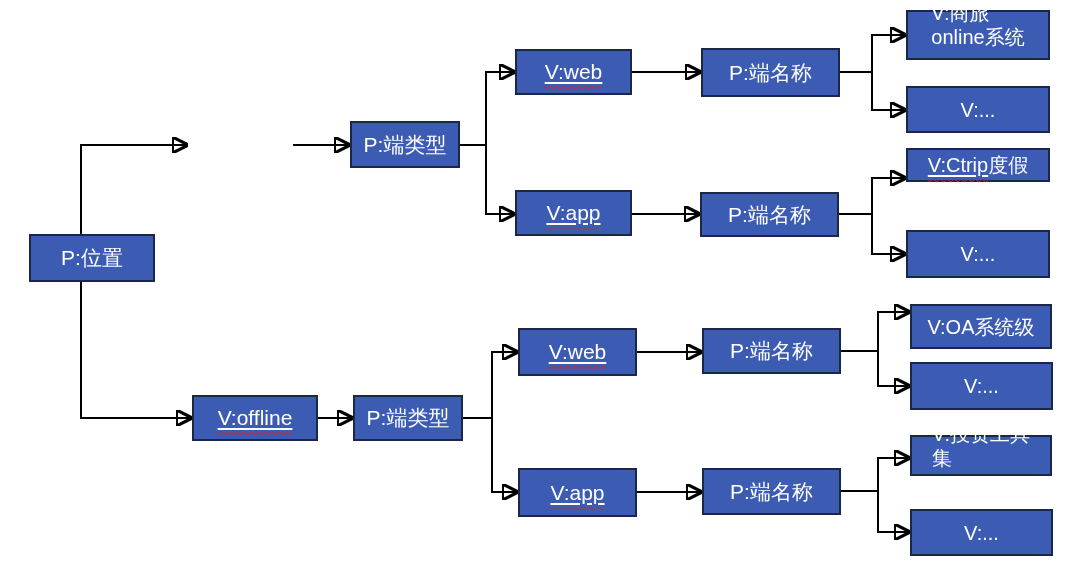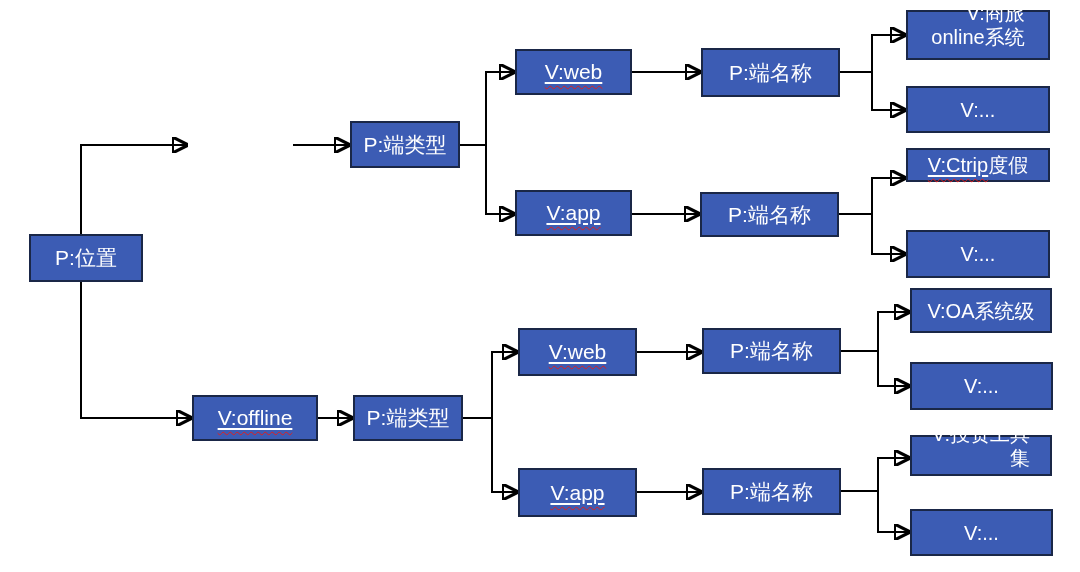--- a/index.html
+++ b/index.html
@@ -23,21 +23,21 @@
   }
   .node {
     position: absolute;
     box-sizing: border-box;
     background: #3c5cb4;
     border: 2px solid #1a2747;
     color: #ffffff;
     display: flex;
     align-items: center;
     justify-content: center;
-    text-align: right;
+    text-align: left;
     font-size: 21px;
     line-height: 24px;
   }
   .node .lbl { display: inline-block; }
   .leaf { font-size: 20px; }
   .line { display: block; }
   .shift-up { position: relative; top: -10px; }
   
   .wavy {
     text-decoration-line: underline;
@@ -81,21 +81,21 @@
     <path d="M463 418 H492 V352 H516" marker-end="url(#arr)"></path>
     <path d="M492 418 V492 H516" marker-end="url(#arr)"></path>
     <path d="M637 352 H700" marker-end="url(#arr)"></path>
     <path d="M637 492 H700" marker-end="url(#arr)"></path>
     <path d="M841 351 H878 V312 H908" marker-end="url(#arr)"></path>
     <path d="M878 351 V386 H908" marker-end="url(#arr)"></path>
     <path d="M841 491 H878 V458 H908" marker-end="url(#arr)"></path>
     <path d="M878 491 V532 H908" marker-end="url(#arr)"></path>
   </svg>
 
-  <div class="node" style="left:29px;top:234px;width:114px;height:48px">
+  <div class="node" style="left:29px;top:234px;width:126px;height:48px">
     <span class="lbl">P:位置</span>
   </div>
 
   <div class="node" style="left:350px;top:121px;width:110px;height:47px">
     <span class="lbl">P:端类型</span>
   </div>
   <div class="node" style="left:515px;top:49px;width:117px;height:46px">
     <span class="lbl wavy"><span class="usolid">V:web</span></span>
   </div>
   <div class="node" style="left:701px;top:48px;width:139px;height:49px">
@@ -128,21 +128,21 @@
   </div>
   <div class="node" style="left:353px;top:395px;width:110px;height:46px">
     <span class="lbl">P:端类型</span>
   </div>
   <div class="node" style="left:518px;top:328px;width:119px;height:48px">
     <span class="lbl wavy"><span class="usolid">V:web</span></span>
   </div>
   <div class="node" style="left:702px;top:328px;width:139px;height:46px">
     <span class="lbl">P:端名称</span>
   </div>
-  <div class="node leaf" style="left:910px;top:288px;width:142px;height:45px">
+  <div class="node leaf" style="left:910px;top:304px;width:142px;height:45px">
     <span class="lbl">V:OA系统级</span>
   </div>
   <div class="node leaf" style="left:910px;top:362px;width:143px;height:48px">
     <span class="lbl">V:...</span>
   </div>
   <div class="node" style="left:518px;top:468px;width:119px;height:49px">
     <span class="lbl wavy"><span class="usolid">V:app</span></span>
   </div>
   <div class="node" style="left:702px;top:468px;width:139px;height:47px">
     <span class="lbl">P:端名称</span>

